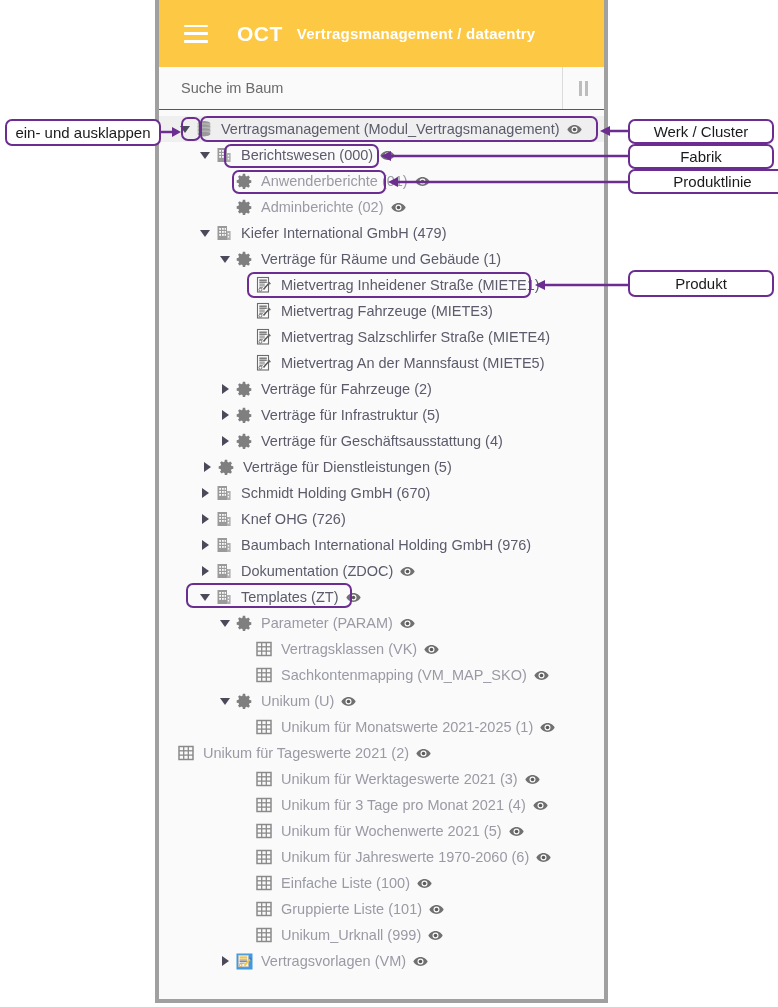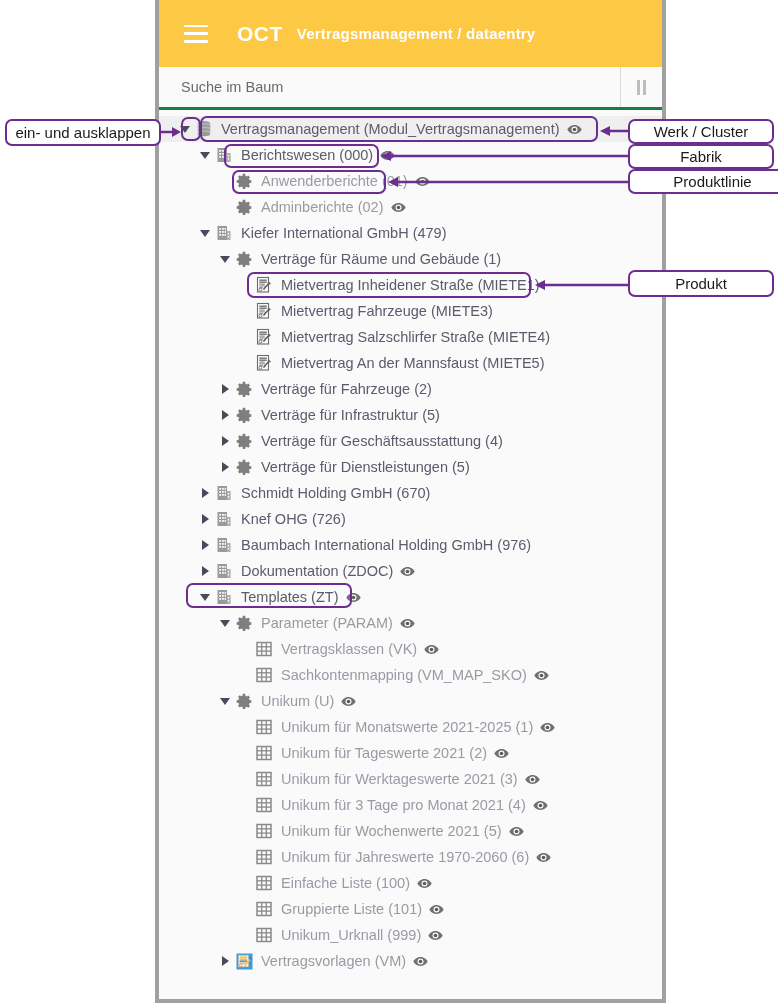--- a/index.html
+++ b/index.html
@@ -32,21 +32,21 @@
     border:2.5px solid #6B2D90;
     border-radius:7px;
     box-sizing:border-box;
     pointer-events:none;
   }
 
   
   .panel{
     position:absolute;
     left:155px;top:0px;
-    width:511px;height:1003px;
+    width:453px;height:1003px;
     background:#d946ef;
     border:4px solid #a0a0a0;
     border-top:none;
     box-sizing:border-box;
   }
   .panel-inner{
     position:absolute;left:0;top:0;right:0;bottom:0;
     background:#fafafa;
     overflow:hidden;
   }
@@ -71,21 +71,21 @@
     margin-left:14px;
     color:#ffffff;
     font-size:15px;
     font-weight:bold;
     letter-spacing:.2px;
   }
 
   .searchbar{
     height:43px;
     background:#fafafa;
-    border-bottom:3px solid #15803d;
+    border-bottom:1px solid #15803d;
     display:flex;align-items:center;
     box-sizing:border-box;
     position:relative;
   }
   .search-input{
     border:none;outline:none;background:transparent;
     font-family:"Liberation Sans", sans-serif;
     font-size:14.5px;color:#555;
     padding-left:22px;
     flex:1;height:100%;
@@ -377,21 +377,21 @@
             <span class="tw-right"></span>
           </span>
           <span class="ico">
             <svg width="17" height="17" viewBox="0 0 20 20">
               <path fill="#7f7f7f" d="M10 6.4a3.6 3.6 0 100 7.2 3.6 3.6 0 000-7.2zm0 5.4a1.8 1.8 0 110-3.6 1.8 1.8 0 010 3.6z"></path>
               <path fill="#7f7f7f" d="M18 11.4v-2.8l-2.2-.36a6 6 0 00-.63-1.5l1.3-1.8-2-2-1.8 1.3a6 6 0 00-1.5-.62L10.8 1h-2.8l-.36 2.2a6 6 0 00-1.5.62L4.34 2.5l-2 2 1.3 1.8a6 6 0 00-.63 1.5L.82 8.6v2.8l2.2.36a6 6 0 00.63 1.5l-1.3 1.8 2 2 1.8-1.3a6 6 0 001.5.62L8 18.9h2.8l.36-2.2a6 6 0 001.5-.62l1.8 1.3 2-2-1.3-1.8a6 6 0 00.63-1.5z"></path>
             </svg>
           </span>
           <span class="lbl">Verträge für Geschäftsausstattung (4)</span>
         </div>
-        <div class="row" style="padding-left: 58px; text-align: right;">
+        <div class="row" style="padding-left: 40px; text-align: right;">
           <span class="tw">
             <span class="tw-right"></span>
           </span>
           <span class="ico">
             <svg width="17" height="17" viewBox="0 0 20 20">
               <path fill="#7f7f7f" d="M10 6.4a3.6 3.6 0 100 7.2 3.6 3.6 0 000-7.2zm0 5.4a1.8 1.8 0 110-3.6 1.8 1.8 0 010 3.6z"></path>
               <path fill="#7f7f7f" d="M18 11.4v-2.8l-2.2-.36a6 6 0 00-.63-1.5l1.3-1.8-2-2-1.8 1.3a6 6 0 00-1.5-.62L10.8 1h-2.8l-.36 2.2a6 6 0 00-1.5.62L4.34 2.5l-2 2 1.3 1.8a6 6 0 00-.63 1.5L.82 8.6v2.8l2.2.36a6 6 0 00.63 1.5l-1.3 1.8 2 2 1.8-1.3a6 6 0 001.5.62L8 18.9h2.8l.36-2.2a6 6 0 001.5-.62l1.8 1.3 2-2-1.3-1.8a6 6 0 00.63-1.5z"></path>
             </svg>
           </span>
           <span class="lbl">Verträge für Dienstleistungen (5)</span>
@@ -616,21 +616,21 @@
           </span>
           <span class="lbl">Unikum für Monatswerte 2021-2025 (1)</span>
           <span class="eye">
             <svg width="15" height="11" viewBox="0 0 16 11">
               <path d="M8 .8C4.2.8 1.3 3.4.4 5.5c.9 2.1 3.8 4.7 7.6 4.7s6.7-2.6 7.6-4.7C14.7 3.4 11.8.8 8 .8z" fill="#707070"></path>
               <circle cx="8" cy="5.5" r="3.2" fill="#fafafa"></circle>
               <circle cx="8" cy="5.5" r="1.9" fill="#5a5a5a"></circle>
             </svg>
           </span>
         </div>
-        <div class="row dim" style="padding-left: 78px;">
+        <div class="row dim" style="">
           <span class="tw"></span>
           <span class="ico">
             <svg width="18" height="18" viewBox="0 0 18 18">
               <rect x="2" y="2.5" width="14" height="13" fill="none" stroke="#8a8a8a" stroke-width="1.5"></rect>
               <line x1="2" y1="6.8" x2="16" y2="6.8" stroke="#8a8a8a" stroke-width="1.3"></line>
               <line x1="2" y1="11.1" x2="16" y2="11.1" stroke="#8a8a8a" stroke-width="1.3"></line>
               <line x1="6.7" y1="2.5" x2="6.7" y2="15.5" stroke="#8a8a8a" stroke-width="1.3"></line>
               <line x1="11.3" y1="2.5" x2="11.3" y2="15.5" stroke="#8a8a8a" stroke-width="1.3"></line>
             </svg>
           </span>

